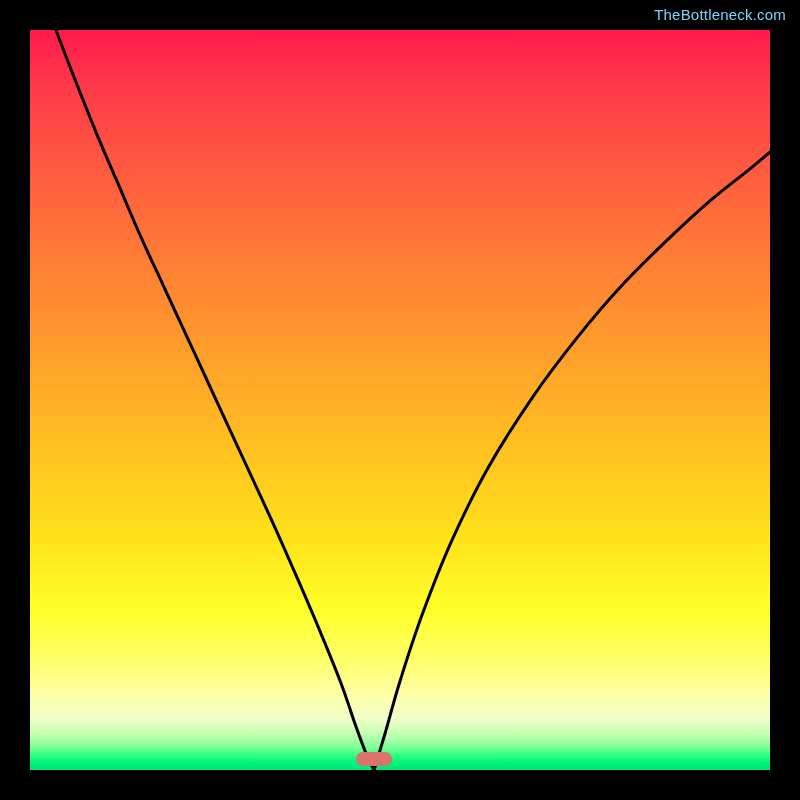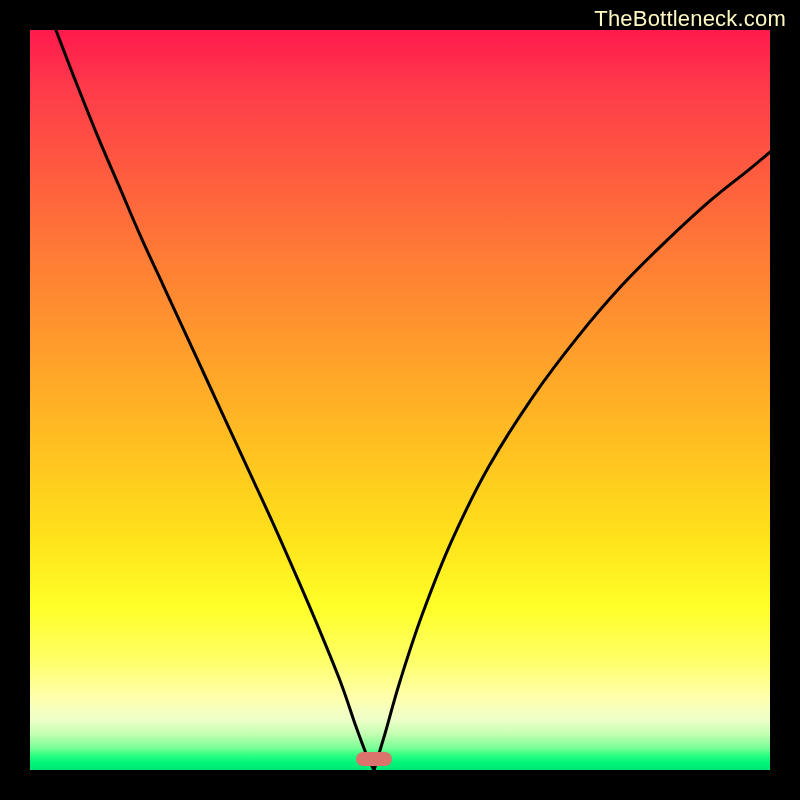--- a/index.html
+++ b/index.html
@@ -14,22 +14,22 @@
   .frame {
     position: relative;
     width: 800px;
     height: 800px;
     background: #000;
   }
   .watermark {
     position: absolute;
     top: 6px;
     right: 14px;
-    color: #fef9c3;
-    font-size: 22px;
+    color: #7dd3fc;
+    font-size: 15px;
     font-weight: 400;
     letter-spacing: 0.2px;
     z-index: 10;
   }
   .plot-area {
     position: absolute;
     left: 30px;
     top: 30px;
     width: 740px;
     height: 740px;

